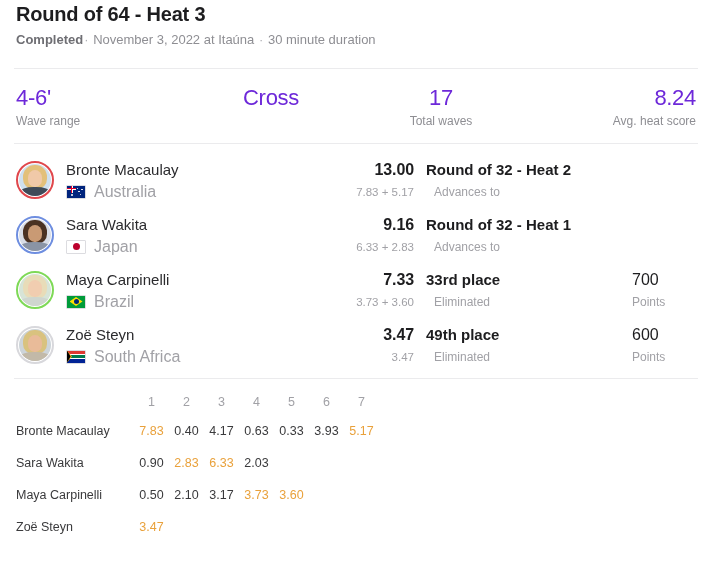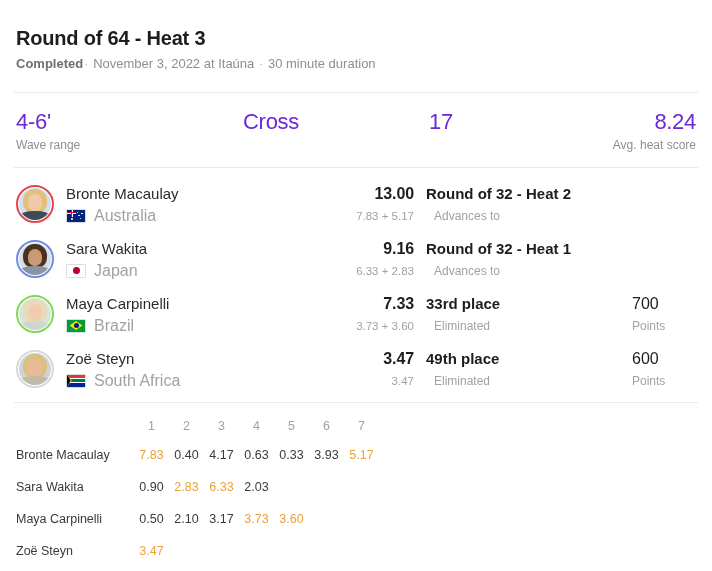--- a/index.html
+++ b/index.html
@@ -20,21 +20,21 @@
     height: 571px;
     position: relative;
     box-sizing: border-box;
   }
 
   
   .header {
     display: flex;
     align-items: flex-start;
     justify-content: space-between;
-    padding: 24px 16px 0 16px;
+    padding: 0 16px 0 16px;
   }
   .header-left { padding-top: 2px; }
   .heat-title {
     font-size: 20px;
     font-weight: bold;
     letter-spacing: -0.2px;
     color: #1d1d1f;
     line-height: 24px;
     margin: 0;
     white-space: nowrap;
@@ -302,20 +302,21 @@
   <div class="stats">
     <div class="stat s1">
       <div class="stat-value">4-6'</div>
       <div class="stat-label">Wave range</div>
     </div>
     <div class="stat s2">
       <div class="stat-value">Cross</div>
     </div>
     <div class="stat s3">
       <div class="stat-value">17</div>
+      <div class="stat-label">Total waves</div>
     </div>
     <div class="stat s4">
       <div class="stat-value">8.24</div>
       <div class="stat-label">Avg. heat score</div>
     </div>
   </div>
 
   <div class="divider full"></div>
 
   <div class="athletes" id="athlete-list">

